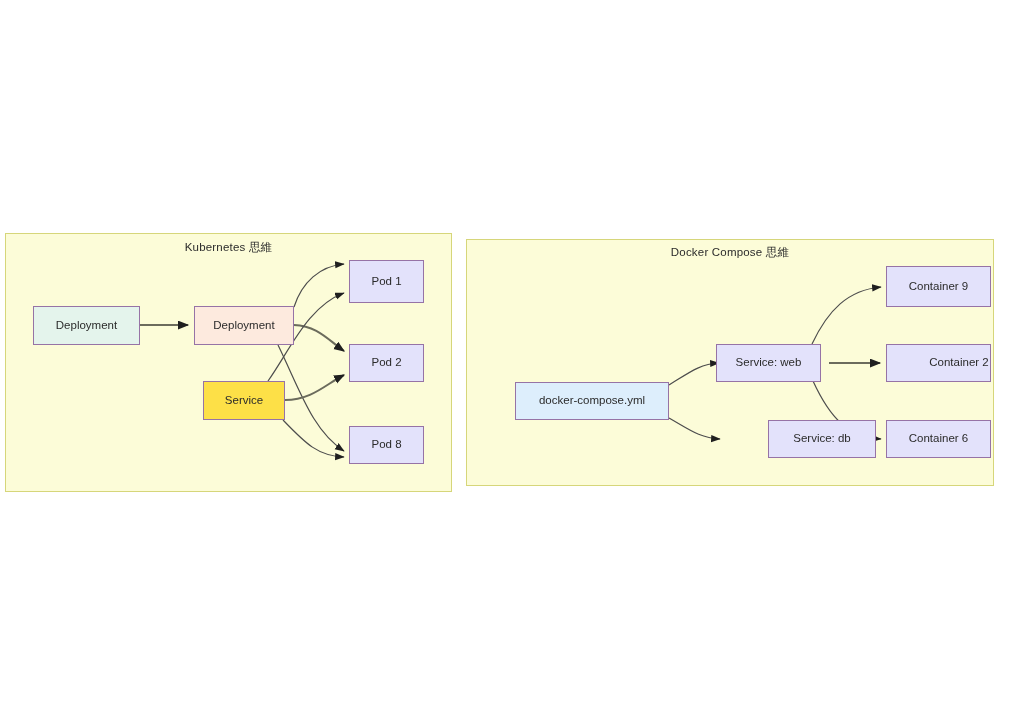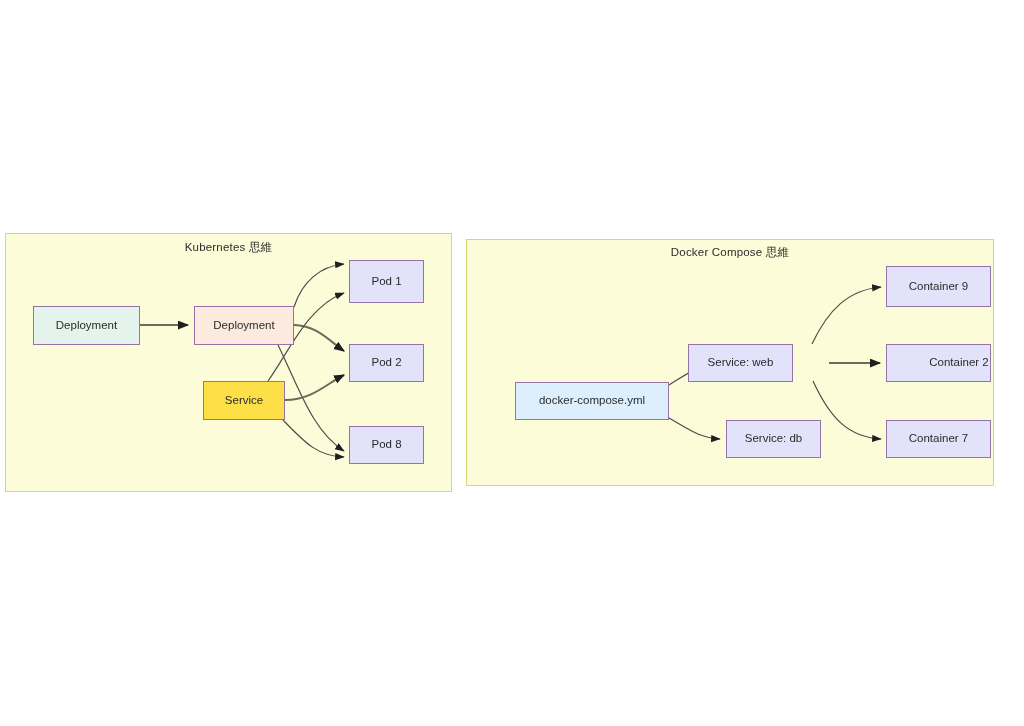--- a/index.html
+++ b/index.html
@@ -135,23 +135,23 @@
   <div class="node fill-violet" style="left:349px; top:344px; width:75px; height:38px;">Pod 2</div>
 
   <div class="node fill-violet" style="left:349px; top:426px; width:75px; height:38px;">Pod 8</div>
 
   <div class="panel" id="panel-dc">
     <div class="panel-title">Docker Compose 思維</div>
   </div>
 
   <div class="node fill-blue" style="left:515px; top:382px; width:154px; height:38px;">docker-compose.yml</div>
 
-  <div class="node fill-violet" style="left:688px; top:344px; width:105px; height:38px;">Service: web</div>
+  <div class="node fill-violet" style="left:716px; top:344px; width:105px; height:38px;">Service: web</div>
 
-  <div class="node fill-violet" style="left:726px; top:420px; width:95px; height:38px;">Service: db</div>
+  <div class="node fill-violet" style="left:768px; top:420px; width:108px; height:38px;">Service: db</div>
 
   <div class="node fill-violet" style="left:886px; top:266px; width:105px; height:41px;">Container 9</div>
 
   <div class="node fill-violet" style="left:886px; top:344px; width:105px; height:38px;padding-left:41px;">Container 2</div>
 
-  <div class="node fill-violet" style="left:886px; top:420px; width:105px; height:38px;">Container 7</div>
+  <div class="node fill-violet" style="left:886px; top:420px; width:105px; height:38px;">Container 6</div>
 
 </div>
 
 </body></html>

